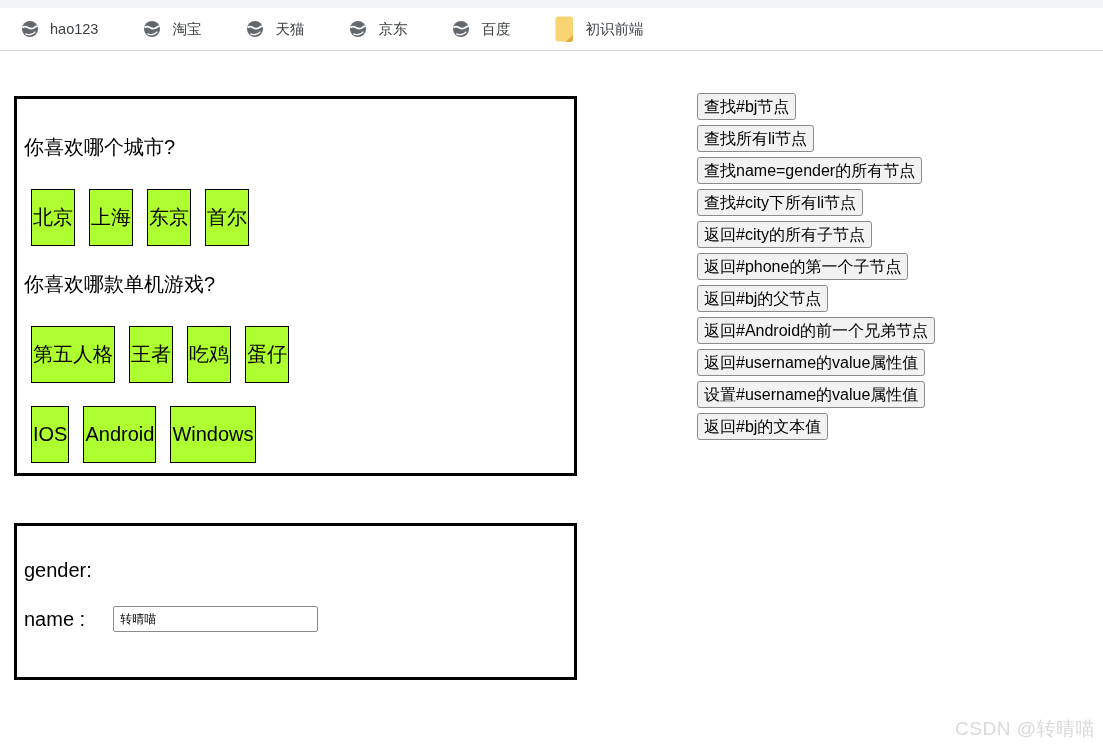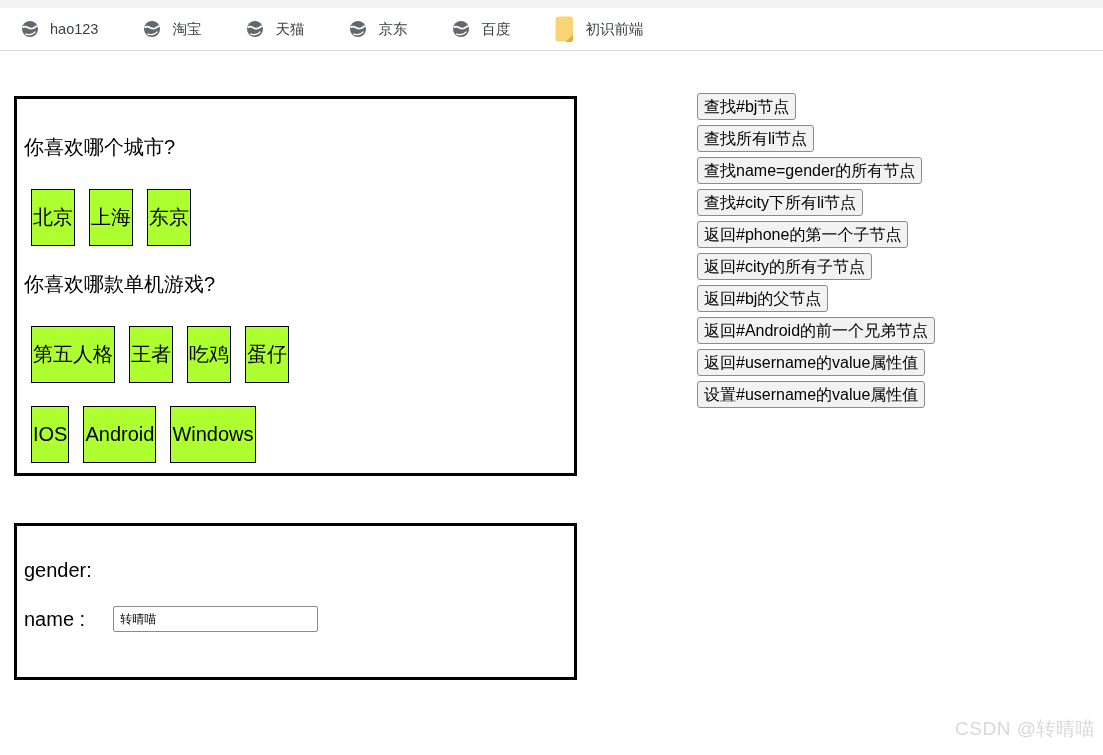--- a/index.html
+++ b/index.html
@@ -150,20 +150,21 @@
       <span class="bm-label">初识前端</span>
     </div>
   </div>
 
 <div class="quiz-box" id="quiz-box">
     <p class="question">你喜欢哪个城市?</p>
     <ul class="options">
       <li class="option">北京</li>
       <li class="option">上海</li>
       <li class="option">东京</li>
+      <li class="option">首尔</li>
     </ul>
     <p class="question">你喜欢哪款单机游戏?</p>
     <ul class="options">
       <li class="option">第五人格</li>
       <li class="option">王者</li>
       <li class="option">吃鸡</li>
       <li class="option">蛋仔</li>
     </ul>
     <ul class="options">
       <li class="option">IOS</li>
@@ -180,21 +181,22 @@
     <span class="name-label">name :</span>
     <input type="text" class="name-input" value="转晴喵" style="">
   </div>
 </div>
 
 <div class="actions-col" id="actions-col">
     <button class="action-btn">查找#bj节点</button>
     <button class="action-btn">查找所有li节点</button>
     <button class="action-btn">查找name=gender的所有节点</button>
     <button class="action-btn">查找#city下所有li节点</button>
+    <button class="action-btn">返回#city的所有子节点</button>
     <button class="action-btn">返回#phone的第一个子节点</button>
-    <button class="action-btn">返回#city的所有子节点</button>
     <button class="action-btn">返回#bj的父节点</button>
     <button class="action-btn">返回#Android的前一个兄弟节点</button>
     <button class="action-btn">返回#username的value属性值</button>
     <button class="action-btn">设置#username的value属性值</button>
+    <button class="action-btn">返回#bj的文本值</button>
   </div>
 
 <div class="watermark">CSDN @转晴喵</div>
 
 </body></html>

